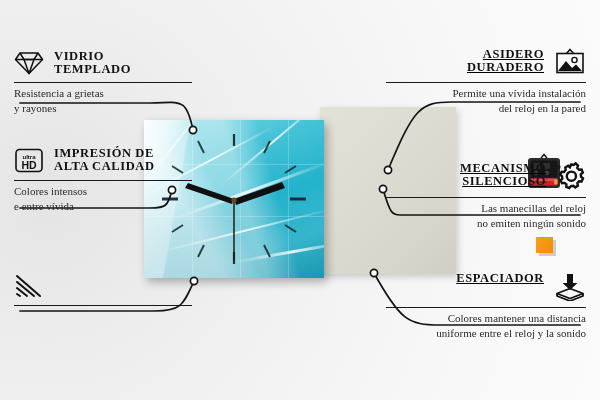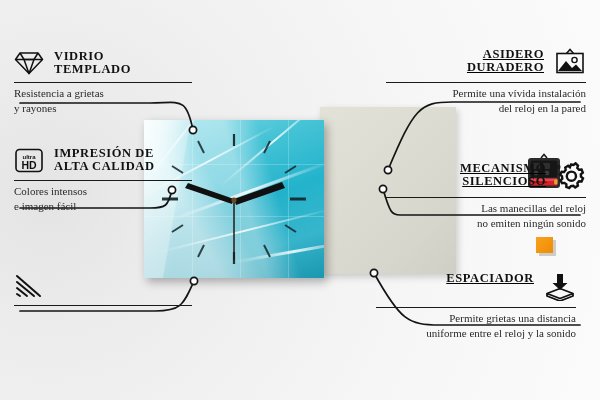--- a/index.html
+++ b/index.html
@@ -32,21 +32,21 @@
   .feat.right .desc{text-align:right;}
   .icon{flex:0 0 auto;display:block;}
 
   
   #f-vidrio   {left:14px; top:50px;  width:210px;}
   #f-impresion{left:14px; top:147px; width:210px;}
   #f-bordes   {left:14px; top:273px; width:210px;}
   
   #f-asidero  {left:378px;top:48px;  width:208px;}
   #f-mecanismo{left:378px;top:162px; width:208px;}
-  #f-espaciador{left:368px;top:272px;width:208px;}
+  #f-espaciador{left:378px;top:272px;width:208px;}
 
   #f-vidrio .rule{width:178px;}
   #f-impresion .rule{width:178px;}
   #f-bordes .rule{width:178px;}
   #f-asidero .rule{width:200px;margin-left:auto;}
   #f-mecanismo .rule{width:200px;margin-left:auto;}
   #f-espaciador .rule{width:200px;margin-left:auto;}
 
   
   #wires{position:absolute;left:0;top:0;width:600px;height:400px;pointer-events:none;}
@@ -204,21 +204,21 @@
         </svg>
       </span>
       <span class="titles">
         <span class="t1">IMPRESIÓN DE</span>
         <span class="t2">ALTA CALIDAD</span>
       </span>
     </div>
     <div class="rule"></div>
     <div class="desc">
       <span>Colores intensos</span><br>
-      <span>e imagen fácil</span>
+      <span>e entre vívida</span>
     </div>
   </div>
 
   <div class="feat left" id="f-bordes">
     <div class="head">
       <span class="icon">
         <svg width="30" height="26" viewBox="0 0 30 26">
           <g stroke="#111" stroke-width="2" stroke-linecap="round">
             <line x1="3" y1="3" x2="26" y2="23"></line>
             <line x1="3" y1="9" x2="20" y2="23"></line>
@@ -286,18 +286,18 @@
       <span class="icon">
         <svg width="32" height="29" viewBox="0 0 32 29">
           <path d="M13 2 H19 V11 H23.5 L16 18 L8.5 11 H13 Z" fill="#111"></path>
           <path d="M16 16.5 L29 21.5 L16 26.5 L3 21.5 Z" fill="none" stroke="#111" stroke-width="1.8" stroke-linejoin="round"></path>
           <path d="M3 21.5 V24 L16 29 L29 24 V21.5" fill="none" stroke="#111" stroke-width="1.8" stroke-linejoin="round"></path>
         </svg>
       </span>
     </div>
     <div class="rule"></div>
     <div class="desc">
-      <span>Permite grietas una distancia</span><br>
+      <span>Colores mantener una distancia</span><br>
       <span>uniforme entre el reloj y la sonido</span>
     </div>
   </div>
 
 </div>
 
 </body></html>

